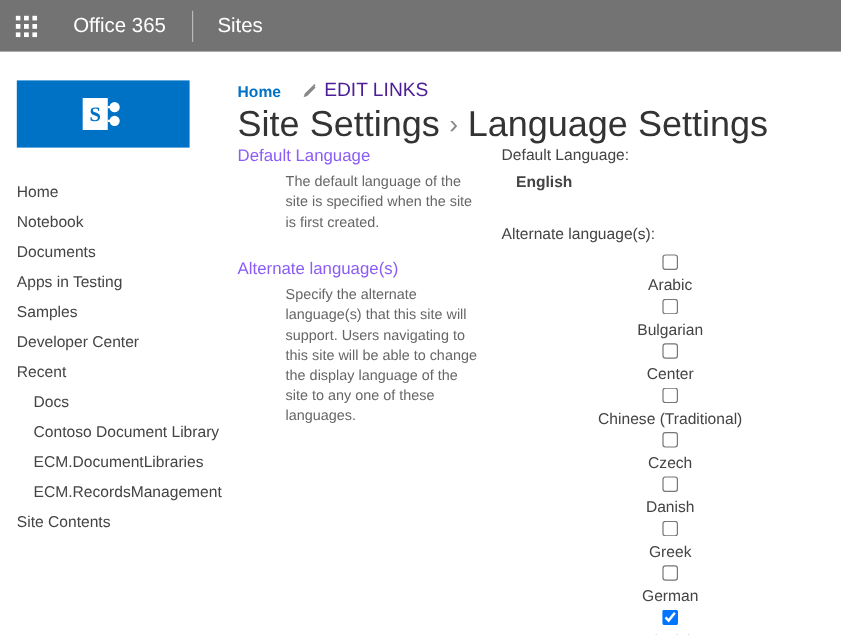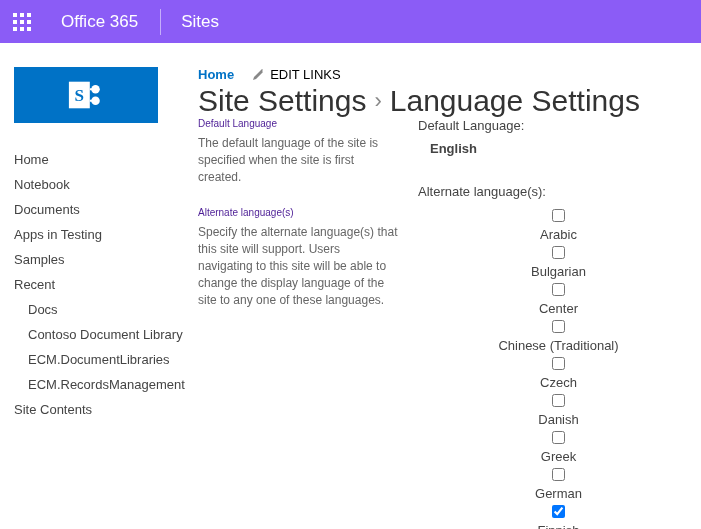--- a/index.html
+++ b/index.html
@@ -1,42 +1,42 @@
 <!DOCTYPE html>
 <html><head>
   <meta charset="utf-8">
   <style>
     * { margin: 0; padding: 0; box-sizing: border-box; }
     body { font-family: "Segoe UI", Tahoma, sans-serif; background: #fff; width: 701px; height: 529px; overflow: hidden; }
-    .topbar { background: #8b5cf6; color: #fff; height: 43px; display: flex; align-items: center; }
+    .topbar { background: #737373; color: #fff; height: 43px; display: flex; align-items: center; }
     .app-launcher { width: 43px; height: 43px; display: flex; align-items: center; justify-content: center; cursor: pointer; }
     .app-launcher svg { width: 18px; height: 18px; }
     .brand { padding: 0 22px 0 18px; font-size: 17px; font-weight: 400; }
     .divider-v { width: 1px; height: 26px; background: rgba(255,255,255,0.5); }
     .topbar-app { padding: 0 20px; font-size: 17px; font-weight: 300; }
     .content { display: flex; padding: 24px 14px 0 14px; }
     .leftcol { width: 178px; flex-shrink: 0; }
     .logo-tile { width: 144px; height: 56px; background: #0072c6; display: flex; align-items: center; justify-content: center; margin-bottom: 24px; }
     .logo-tile svg { width: 38px; height: 38px; }
     .nav { font-size: 13px; color: #444; }
     .nav a { display: block; color: #444; text-decoration: none; padding: 5px 0; cursor: pointer; }
     .nav .nav-sub a { padding-left: 14px; }
     .rightcol { flex: 1; padding-left: 6px; }
     .breadcrumb-row { display: flex; align-items: center; gap: 18px; font-size: 13px; margin-bottom: 2px; }
     .breadcrumb-row a { color: #0072c6; text-decoration: none; font-weight: 600; cursor: pointer; }
-    .edit-links { display: flex; align-items: center; gap: 6px; color: #000000; font-size: 13px; cursor: pointer; }
+    .edit-links { display: flex; align-items: center; gap: 6px; color: #4c1d95; font-size: 16px; cursor: pointer; }
     .edit-links svg { width: 12px; height: 12px; }
     .title-row { display: flex; align-items: center; gap: 8px; }
     .title-row h1 { font-size: 30px; font-weight: 200; color: #333; }
     .crumb-sep { font-size: 22px; color: #888; }
     .title-row h1 a { color: #333; text-decoration: none; }
     .settings-body { display: flex; gap: 20px; }
     .desc-col { width: 200px; font-size: 12px; color: #666; }
-    .desc-col h3 { font-size: 10px; color: #4c1d95; font-weight: 400; margin-bottom: 6px; }
-    .desc-col p { line-height: 1.4; margin-bottom: 22px; }
+    .desc-col h3 { font-size: 14px; color: #8b5cf6; font-weight: 400; margin-bottom: 6px; }
+    .desc-col p { line-height: 1.4; margin-bottom: 22px; margin-left: 40px; }
     .val-col { flex: 1; font-size: 13px; color: #444; }
     .val-col .label { margin-bottom: 8px; }
     .val-col .value { font-weight: 600; padding-left: 12px; margin-bottom: 28px; }
     .checklist { padding-left: 12px; }
     .checklist label { display: flex; align-items: center; gap: 5px; padding: 2px 0; cursor: pointer; flex-direction: column; }
     .checklist input { width: 13px; height: 13px; cursor: pointer; }
   </style>
 </head>
 <body>
 
@@ -70,20 +70,21 @@
         <path d="M24 14 L30 14 M24 26 L30 26" stroke="#fff" stroke-width="2"></path>
       </svg>
     </div>
     <nav class="nav">
       <div id="nav-main">
           <a>Home</a>
           <a>Notebook</a>
           <a>Documents</a>
           <a>Apps in Testing</a>
           <a>Samples</a>
+          <a>Developer Center</a>
           <a>Recent</a>
         </div>
       <div class="nav-sub" id="nav-recent">
           <a>Docs</a>
           <a>Contoso Document Library</a>
           <a>ECM.DocumentLibraries</a>
           <a>ECM.RecordsManagement</a>
         </div>
       <a>Site Contents</a>
     </nav>

